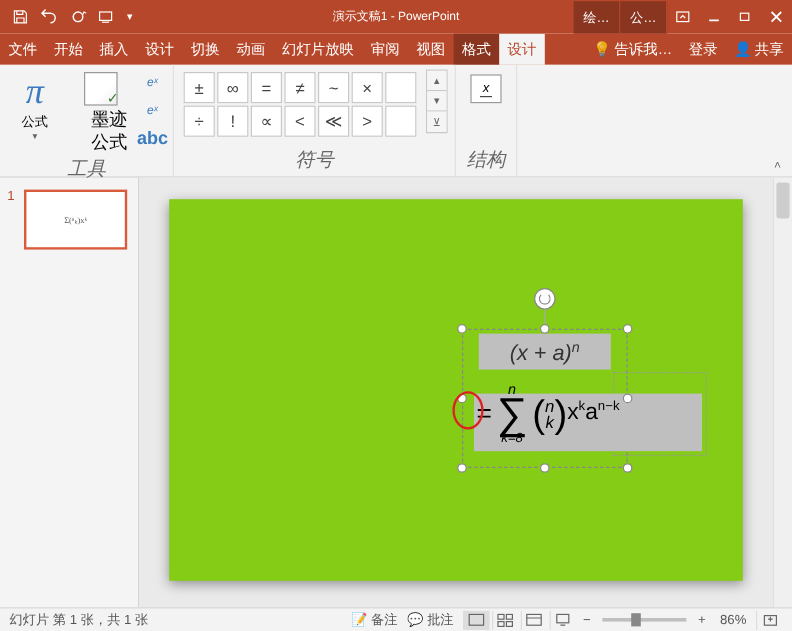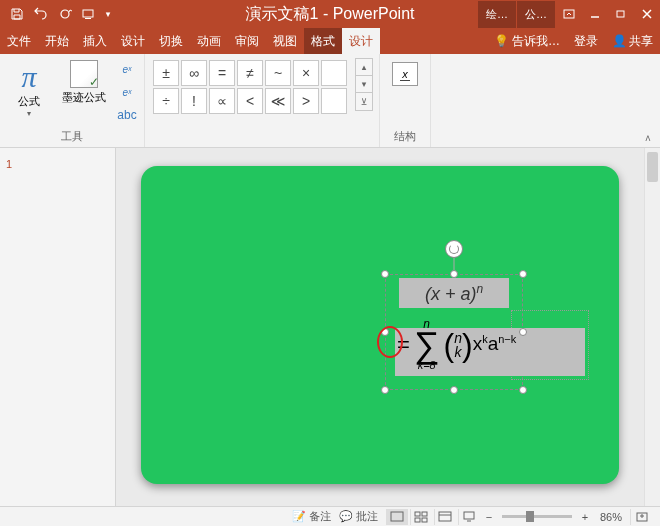--- a/index.html
+++ b/index.html
@@ -1,36 +1,36 @@
 <!DOCTYPE html>
 <html><head>
 <meta charset="utf-8">
 <style>
 * { margin: 0; padding: 0; box-sizing: border-box; font-family: "Microsoft YaHei", sans-serif; }
 body { width: 660px; height: 526px; background: #fff; overflow: hidden; font-size: 12px; }
 
 .titlebar { height: 28px; background: #b7472a; display: flex; align-items: center; color: #fff; position: relative; }
 .qat { display: flex; gap: 2px; padding: 0 6px; align-items: center; }
 .qat-btn { width: 22px; height: 22px; display: flex; align-items: center; justify-content: center; cursor: pointer; }
-.title-center { position: absolute; left: 50%; transform: translateX(-50%); display: flex; align-items: flex-start; gap: 4px; font-size: 16px; }
+.title-center { position: absolute; left: 50%; transform: translateX(-50%); display: flex; align-items: flex-start; gap: 4px; font-size: 10px; }
 .title-tabs { margin-left: auto; display: flex; }
 .title-tab { padding: 6px 8px; background: #8a3520; font-size: 11px; color: #fff; border-right: 1px solid #b7472a; }
 .win-controls { display: flex; }
 .win-btn { width: 26px; height: 28px; display: flex; align-items: center; justify-content: center; cursor: pointer; }
 
 .menubar { height: 26px; background: #b7472a; display: flex; align-items: stretch; color: #fff; font-size: 12px; }
 .menu-item { padding: 0 7px; display: flex; align-items: center; cursor: pointer; }
 .menu-item.active { background: #f3f3f3; color: #b7472a; }
 .menu-item.format { background: #8a3520; }
 .menu-right { margin-left: auto; display: flex; }
 
 .ribbon { height: 94px; background: #f3f3f3; border-bottom: 1px solid #d4d4d4; display: flex; position: relative; }
 .ribbon-group { border-right: 1px solid #e1e1e1; padding: 4px 6px 2px; display: flex; flex-direction: column; }
 .group-content { flex: 1; display: flex; align-items: flex-start; gap: 4px; }
-.group-label { text-align: center; font-size: 11px; color: #666; padding: 1px 0; }
+.group-label { text-align: center; font-size: 16px; color: #666; padding: 1px 0; font-style: italic; }
 
 .big-btn { display: flex; flex-direction: column; align-items: center; justify-content: flex-start; padding: 2px 4px; cursor: pointer; width: 46px; }
 .pi-symbol { font-size: 30px; color: #3b7bbf; font-family: serif; font-style: italic; line-height: 34px; }
 .ink-icon { width: 28px; height: 28px; border: 1px solid #999; background: linear-gradient(135deg,#fff 60%,#eee); position: relative; margin-bottom: 2px; }
 .ink-icon::after { content:"✓"; position:absolute; right:-2px; bottom:-2px; color:#3a7b3a; font-size:12px; }
 .small-btns { display: flex; flex-direction: column; gap: 1px; }
 .small-btn { width: 22px; height: 22px; display: flex; align-items: center; justify-content: center; font-size: 10px; color: #3b7bbf; cursor: pointer; font-style: italic; }
 
 .symbol-grid { display: grid; grid-template-columns: repeat(7, 26px); grid-template-rows: repeat(2, 26px); gap: 2px; padding: 2px; }
 .sym-cell { border: 1px solid #c8c8c8; background: #fff; display: flex; align-items: center; justify-content: center; font-size: 14px; cursor: pointer; color: #444; }
@@ -43,21 +43,21 @@
 .ribbon-collapse { position:absolute; right:4px; bottom:2px; width:16px; height:14px; font-size:10px; color:#666; cursor:pointer; display:flex; align-items:center; justify-content:center;}
 
 .workspace { height: 358px; display: flex; background: #eaeaea; }
 .thumb-panel { width: 116px; background: #f4f4f4; border-right: 1px solid #d4d4d4; padding: 10px 6px; overflow:hidden;}
 .thumb-item { display: flex; gap: 4px; }
 .thumb-num { font-size: 11px; color: #b7472a; width: 10px; }
 .thumb-slide { width: 86px; height: 50px; background: #fff; border: 2px solid #d85c3c; display:flex; align-items:center; justify-content:center; font-size:7px; color:#888; position:relative; }
 .thumb-eq { font-family: serif; font-size: 7px; color: #555; }
 
 .slide-area { flex: 1; background: #eaeaea; display: flex; align-items: flex-start; justify-content: center; padding: 18px 12px; position: relative; overflow:hidden; }
-.slide { width: 478px; height: 318px; background: #22c55e; box-shadow: 0 3px 10px rgba(0,0,0,0.4); position: relative; border-radius: 16px; }
+.slide { width: 478px; height: 318px; background: #84cc16; box-shadow: 0 3px 10px rgba(0,0,0,0.4); position: relative; }
 .scrollbar-v { width: 16px; background: #f0f0f0; border-left: 1px solid #e0e0e0; position: relative; }
 .scroll-thumb { position:absolute; top:4px; left:2px; right:2px; height:30px; background:#cdcdcd; border-radius:2px;}
 
 .eq-container { position: absolute; left: 244px; top: 108px; }
 .rotate-handle { position: absolute; top: -34px; left: 50%; transform: translateX(-50%); width: 18px; height: 18px; border: 1.5px solid #888; border-radius: 50%; background: #fff; }
 .rotate-handle::after { content:""; position:absolute; top:3px; left:3px; width:8px; height:8px; border:1.5px solid #888; border-radius:50%; border-top-color:transparent; }
 .rotate-stem { position:absolute; top:-16px; left:50%; width:1px; height:16px; background:#aaa; transform:translateX(-50%);}
 .sel-box { position: relative; width: 138px; height: 116px; }
 .sel-border { position:absolute; inset:0; border:1px dashed #888; }
 .handle { position: absolute; width: 8px; height: 8px; background: #fff; border: 1px solid #888; border-radius: 50%; }
@@ -151,20 +151,21 @@
   </div>
 </div>
 
 <div class="menubar">
   <div class="menu-item">文件</div>
   <div class="menu-item">开始</div>
   <div class="menu-item">插入</div>
   <div class="menu-item">设计</div>
   <div class="menu-item">切换</div>
   <div class="menu-item">动画</div>
+  <div class="menu-item">幻灯片放映</div>
   <div class="menu-item">审阅</div>
   <div class="menu-item">视图</div>
   <div class="menu-item format">格式</div>
   <div class="menu-item active">设计</div>
   <div class="menu-right">
     <div class="menu-item">
         <span style="opacity:.7;margin-right:3px;">💡</span>
         <span>告诉我…</span>
       </div>
     <div class="menu-item">登录</div>
@@ -178,26 +179,26 @@
 <div class="ribbon">
   <div class="ribbon-group">
     <div class="group-content">
       <div class="big-btn">
         <div class="pi-symbol">π</div>
         <span style="font-size:11px;">公式</span>
         <span style="font-size:8px;color:#666;">▾</span>
       </div>
       <div class="big-btn" style="width:56px;">
         <div class="ink-icon"></div>
-        <span style="font-size:11px;">墨迹公式</span>
+        <span style="font-size:15px;margin-left:16px;">墨迹公式</span>
       </div>
       <div class="small-btns">
         <div class="small-btn">eˣ</div>
         <div class="small-btn">eˣ</div>
-        <div class="small-btn" style="font-style:normal;font-size:12px;">abc</div>
+        <div class="small-btn" style="font-style:normal;font-size:15px;font-weight:bold;">abc</div>
       </div>
     </div>
     <div class="group-label">工具</div>
   </div>
 
   <div class="ribbon-group" style="flex:0 0 auto;">
     <div class="group-content">
       <div class="symbol-grid">
         <div class="sym-cell">±</div>
         <div class="sym-cell">∞</div>
@@ -213,40 +214,44 @@
         <div class="sym-cell">≪</div>
         <div class="sym-cell">&gt;</div>
         <div class="sym-cell"></div>
       </div>
       <div class="sym-nav">
         <div class="sym-nav-btn">▴</div>
         <div class="sym-nav-btn">▾</div>
         <div class="sym-nav-btn">⊻</div>
       </div>
     </div>
+    <div class="group-label">符号</div>
   </div>
 
   <div class="ribbon-group">
     <div class="group-content">
       <div class="struct-btn">
         <div class="struct-icon">
             <span style="border-bottom:1px solid #444;padding:0 2px;">x</span>
           </div>
 
       </div>
     </div>
     <div class="group-label">结构</div>
   </div>
   <div class="ribbon-collapse">˄</div>
 </div>
 
 <div class="workspace">
   <div class="thumb-panel">
     <div class="thumb-item">
       <div class="thumb-num">1</div>
+      <div class="thumb-slide">
+        <span class="thumb-eq">Σ(ⁿₖ)xᵏ</span>
+      </div>
     </div>
   </div>
 
   <div class="slide-area">
     <div class="slide">
       <div class="eq-container">
         <div class="rotate-handle"></div>
         <div class="rotate-stem"></div>
         <div class="sel-box">
           <div class="sel-border"></div>
@@ -286,20 +291,21 @@
         </div>
       </div>
     </div>
   </div>
   <div class="scrollbar-v">
     <div class="scroll-thumb"></div>
   </div>
 </div>
 
 <div class="statusbar">
+  <span>幻灯片 第 1 张，共 1 张</span>
   <div class="status-right">
     <span style="margin-right:6px;">📝 <span>备注</span></span>
     <span style="margin-right:6px;">💬 <span>批注</span></span>
     <div class="view-btn active">
         <svg width="14" height="12">
           <rect x="1" y="1" width="12" height="9" fill="none" stroke="#666"></rect>
         </svg>
       </div>
     <div class="view-btn">
         <svg width="14" height="12">

